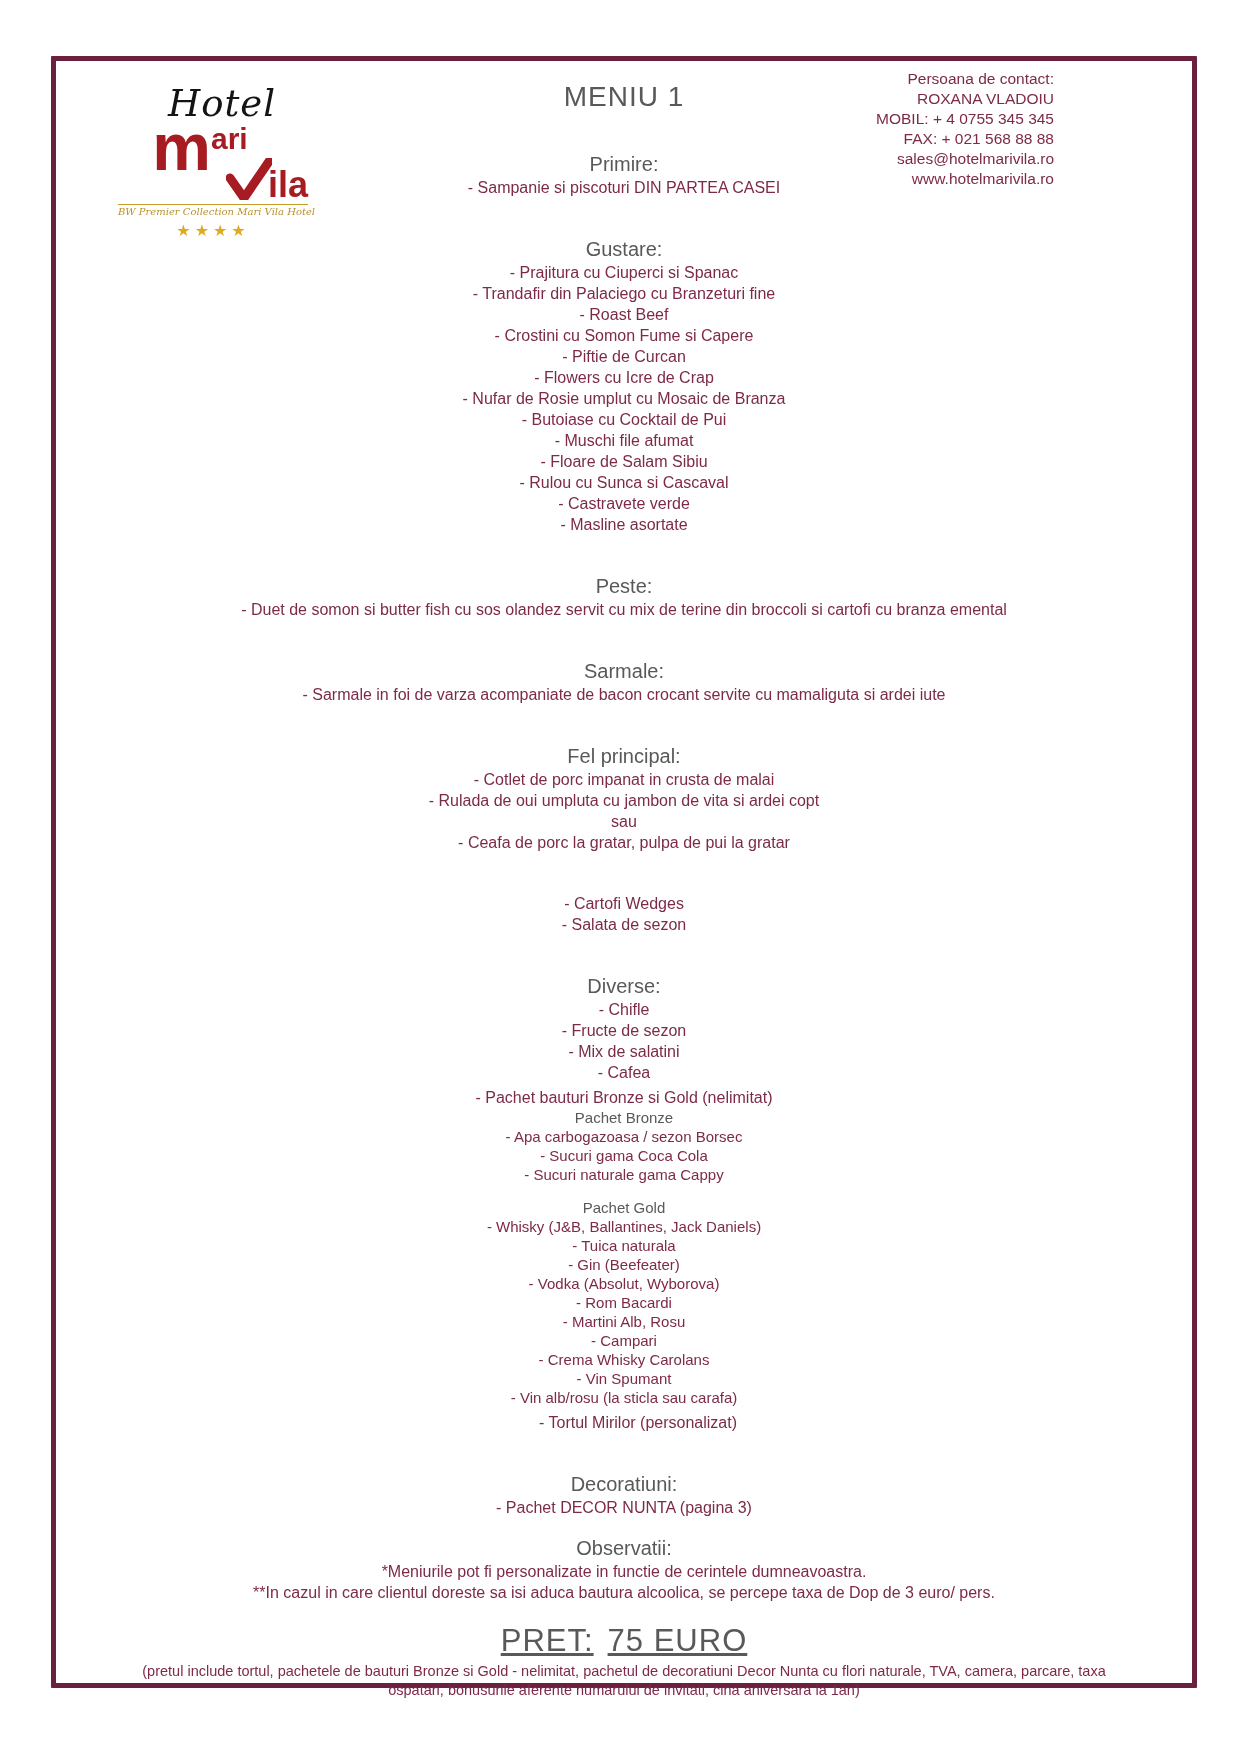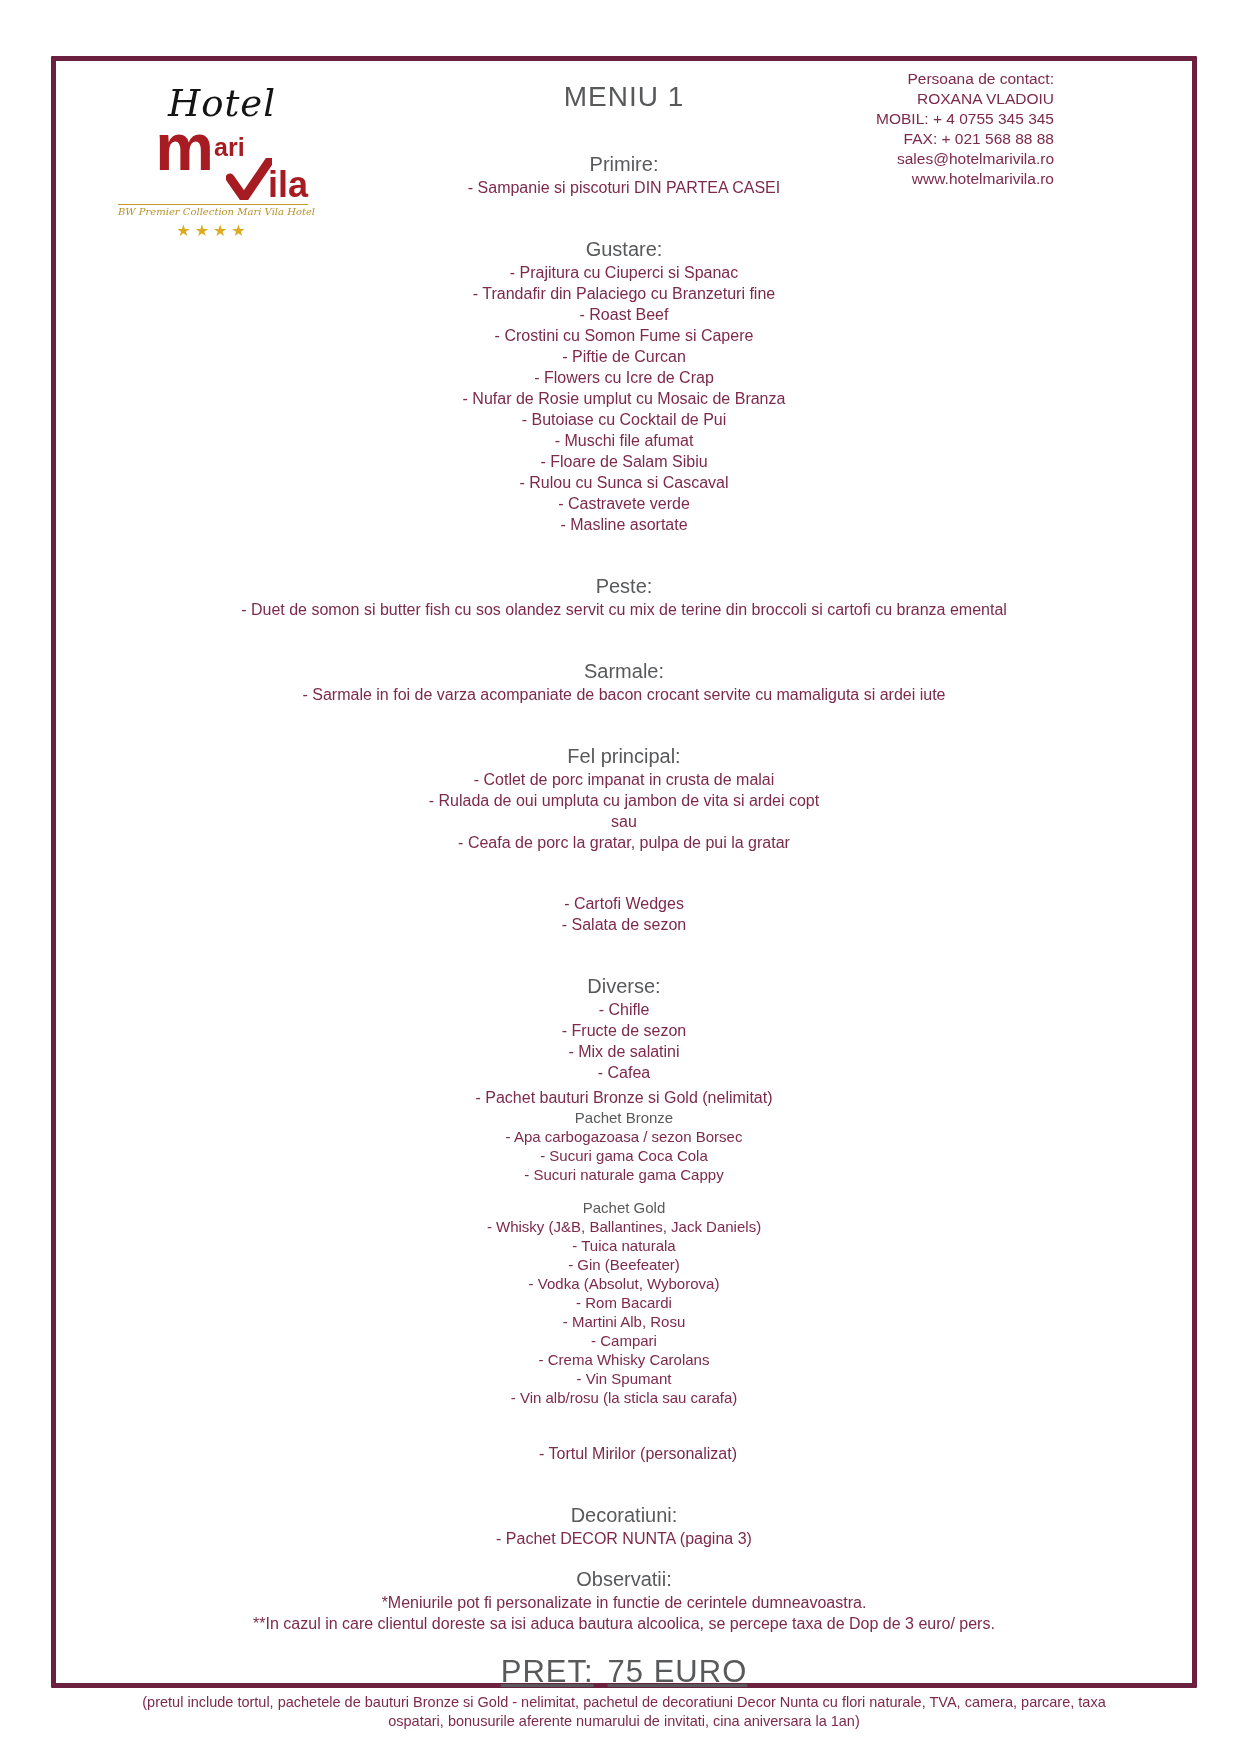--- a/index.html
+++ b/index.html
@@ -44,22 +44,22 @@
     line-height:0.75;
     margin-top:2px;
     margin-left:-26px;
   }
   .logo-m{
     font-size:66px;font-weight:bold;color:var(--logored,#a61c22);
     line-height:0.72;
     font-family:"Liberation Sans", sans-serif;
   }
   .logo-ari{
-    font-size:25px;font-weight:bold;color:var(--logored,#a61c22);
-    margin-top:14px;letter-spacing:0px;
+    font-size:30px;font-weight:bold;color:var(--logored,#a61c22);
+    margin-top:4px;letter-spacing:0px;
   }
   .logo-vila-row{
     display:flex;align-items:flex-end;justify-content:flex-end;
     margin-top:-14px;margin-left:46px;
     line-height:0.8;
   }
   .logo-check{display:block;margin-right:-4px;}
   .logo-ila{
     font-size:36px;font-weight:bold;color:var(--logored,#a61c22);
   }
@@ -115,21 +115,21 @@
   .sub-heading{
     color:var(--gray,#58595b);
     font-size:15px;
     line-height:19px;
     font-weight:normal;
   }
   .pkg-items div{font-size:15px;line-height:19px;}
   .sec-garnituri{margin-top:40px;}
   .sec-bauturi{margin-top:4px;}
   .gold-block{margin-top:14px;}
-  .sec-tort{margin-top:36px;padding-left:28px;}
+  .sec-tort{margin-top:5px;padding-left:28px;}
   .sec-observatii{margin-top:18px;}
   .price-block{margin-top:20px;}
   .price-line{
     color:var(--gray,#58595b);
     font-size:31px;
     line-height:36px;
     letter-spacing:1px;
     text-decoration:underline;
   }
   .price-line .price-value{margin-left:14px;}

